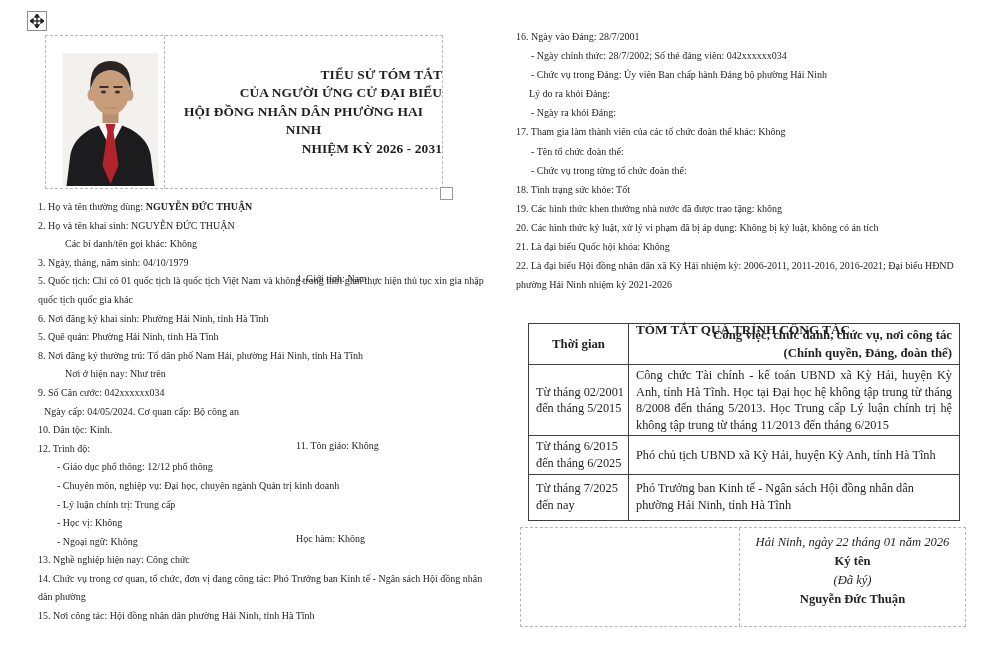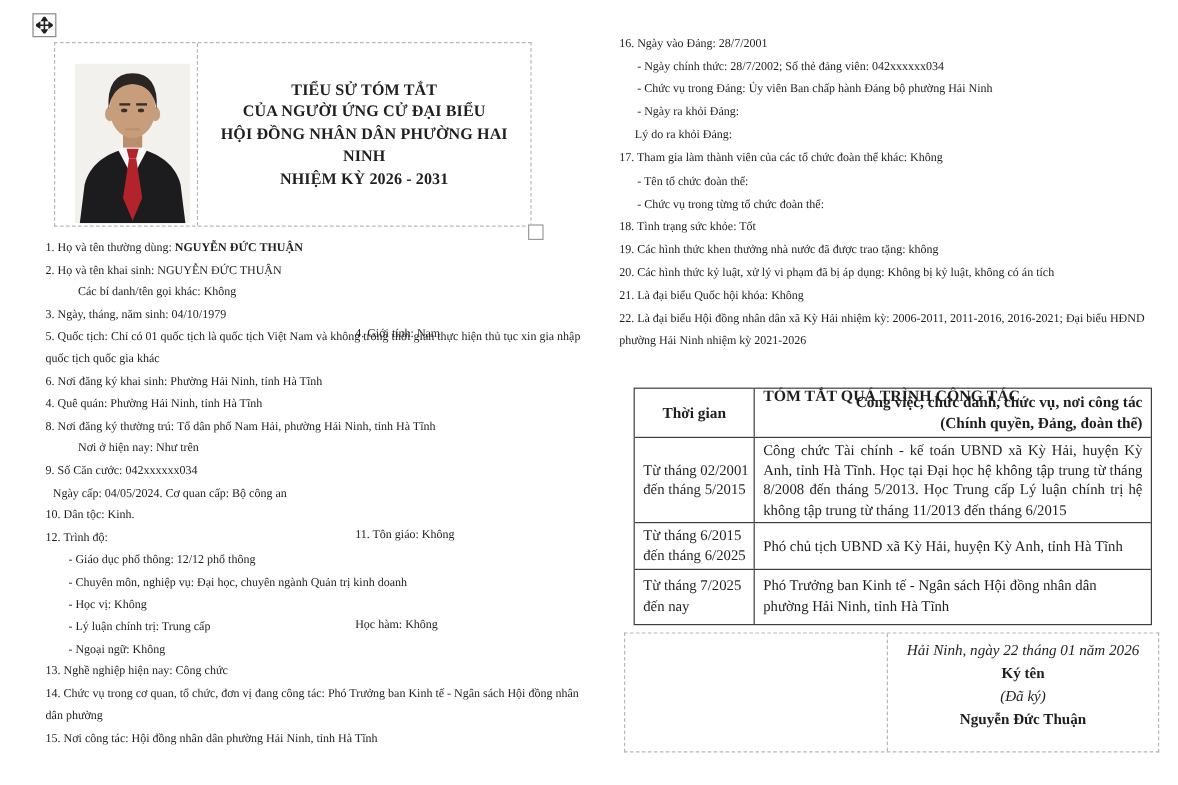--- a/index.html
+++ b/index.html
@@ -12,21 +12,21 @@
   .move-handle { position:absolute; left:27px; top:11px; width:18px; height:18px;
     border:1px solid #8a8a8a; background:#fdfdfd; display:flex; align-items:center; justify-content:center; }
   .resize-handle { position:absolute; left:440px; top:187px; width:11px; height:11px;
     border:1px solid #9a9a9a; background:#fff; }
 
   
   .header-table { position:absolute; left:45px; top:35px; width:398px; height:154px;
     border:1px dashed #b8b8b8; box-sizing:border-box; display:flex; }
   .photo-cell { width:119px; border-right:1px dashed #b8b8b8; box-sizing:border-box; position:relative; }
   .photo-cell svg { position:absolute; left:16px; top:17px; }
-  .title-cell { flex:1; display:flex; flex-direction:column; justify-content:center; align-items:center;
+  .title-cell { flex:1; display:flex; flex-direction:column; justify-content:center; align-items:flex-end;
     text-align:center; font-weight:bold; font-size:13.4px; line-height:18.5px; letter-spacing:.1px; }
 
   
   .col { position:absolute; font-size:10px;font-family:Liberation Serif, serif; }
   .col.left  { left:38px;  top:198px; width:458px; line-height:18.6px; }
   .col.right { left:516px; top:27px;  width:460px; line-height:19.1px; }
   .line { position:relative; white-space:nowrap; }
   .para { white-space:normal; }
   .ind1 { padding-left:27px; }
   .dash { padding-left:19px; }
@@ -109,43 +109,43 @@
   </div>
   <div class="resize-handle"></div>
 
   <div class="col left">
     <div class="line"><span>1. Họ và tên thường dùng: </span><span class="b">NGUYỄN ĐỨC THUẬN</span></div>
     <div class="line">2. Họ và tên khai sinh: NGUYỄN ĐỨC THUẬN</div>
     <div class="line ind1">Các bí danh/tên gọi khác: Không</div>
     <div class="line"><span>3. Ngày, tháng, năm sinh: 04/10/1979</span><span class="c2">4. Giới tính: Nam</span></div>
     <div class="line para">5. Quốc tịch: Chỉ có 01 quốc tịch là quốc tịch Việt Nam và không trong thời gian thực hiện thủ tục xin gia nhập quốc tịch quốc gia khác</div>
     <div class="line">6. Nơi đăng ký khai sinh: Phường Hải Ninh, tỉnh Hà Tĩnh</div>
-    <div class="line">4. Quê quán: Phường Hải Ninh, tỉnh Hà Tĩnh</div>
+    <div class="line">5. Quê quán: Phường Hải Ninh, tỉnh Hà Tĩnh</div>
     <div class="line">8. Nơi đăng ký thường trú: Tổ dân phố Nam Hải, phường Hải Ninh, tỉnh Hà Tĩnh</div>
     <div class="line ind1">Nơi ở hiện nay: Như trên</div>
     <div class="line">9. Số Căn cước: 042xxxxxx034</div>
     <div class="line ind-sm">Ngày cấp: 04/05/2024. Cơ quan cấp: Bộ công an</div>
     <div class="line"><span>10. Dân tộc: Kinh.</span><span class="c2">11. Tôn giáo: Không</span></div>
     <div class="line">12. Trình độ:</div>
     <div class="line dash">- Giáo dục phổ thông: 12/12 phổ thông</div>
     <div class="line dash">- Chuyên môn, nghiệp vụ: Đại học, chuyên ngành Quản trị kinh doanh</div>
+    <div class="line dash">- Lý luận chính trị: Trung cấp</div>
     <div class="line dash"><span>- Học vị: Không</span><span class="c2">Học hàm: Không</span></div>
-    <div class="line dash">- Lý luận chính trị: Trung cấp</div>
     <div class="line dash">- Ngoại ngữ: Không</div>
     <div class="line">13. Nghề nghiệp hiện nay: Công chức</div>
     <div class="line para">14. Chức vụ trong cơ quan, tổ chức, đơn vị đang công tác: Phó Trưởng ban Kinh tế - Ngân sách Hội đồng nhân dân phường</div>
     <div class="line">15. Nơi công tác: Hội đồng nhân dân phường Hải Ninh, tỉnh Hà Tĩnh</div>
   </div>
 
   <div class="col right">
     <div class="line">16. Ngày vào Đảng: 28/7/2001</div>
     <div class="line dashr">- Ngày chính thức: 28/7/2002; Số thẻ đảng viên: 042xxxxxx034</div>
     <div class="line dashr">- Chức vụ trong Đảng: Ủy viên Ban chấp hành Đảng bộ phường Hải Ninh</div>
+    <div class="line indr">Lý do ra khỏi Đảng:</div>
     <div class="line dashr">- Ngày ra khỏi Đảng:</div>
-    <div class="line indr">Lý do ra khỏi Đảng:</div>
     <div class="line">17. Tham gia làm thành viên của các tổ chức đoàn thể khác: Không</div>
     <div class="line dashr">- Tên tổ chức đoàn thể:</div>
     <div class="line dashr">- Chức vụ trong từng tổ chức đoàn thể:</div>
     <div class="line">18. Tình trạng sức khỏe: Tốt</div>
     <div class="line">19. Các hình thức khen thưởng nhà nước đã được trao tặng: không</div>
     <div class="line">20. Các hình thức kỷ luật, xử lý vi phạm đã bị áp dụng: Không bị kỷ luật, không có án tích</div>
     <div class="line">21. Là đại biểu Quốc hội khóa: Không</div>
     <div class="line para">22. Là đại biểu Hội đồng nhân dân xã Kỳ Hải nhiệm kỳ: 2006-2011, 2011-2016, 2016-2021; Đại biểu HĐND phường Hải Ninh nhiệm kỳ 2021-2026</div>
   </div>
 

